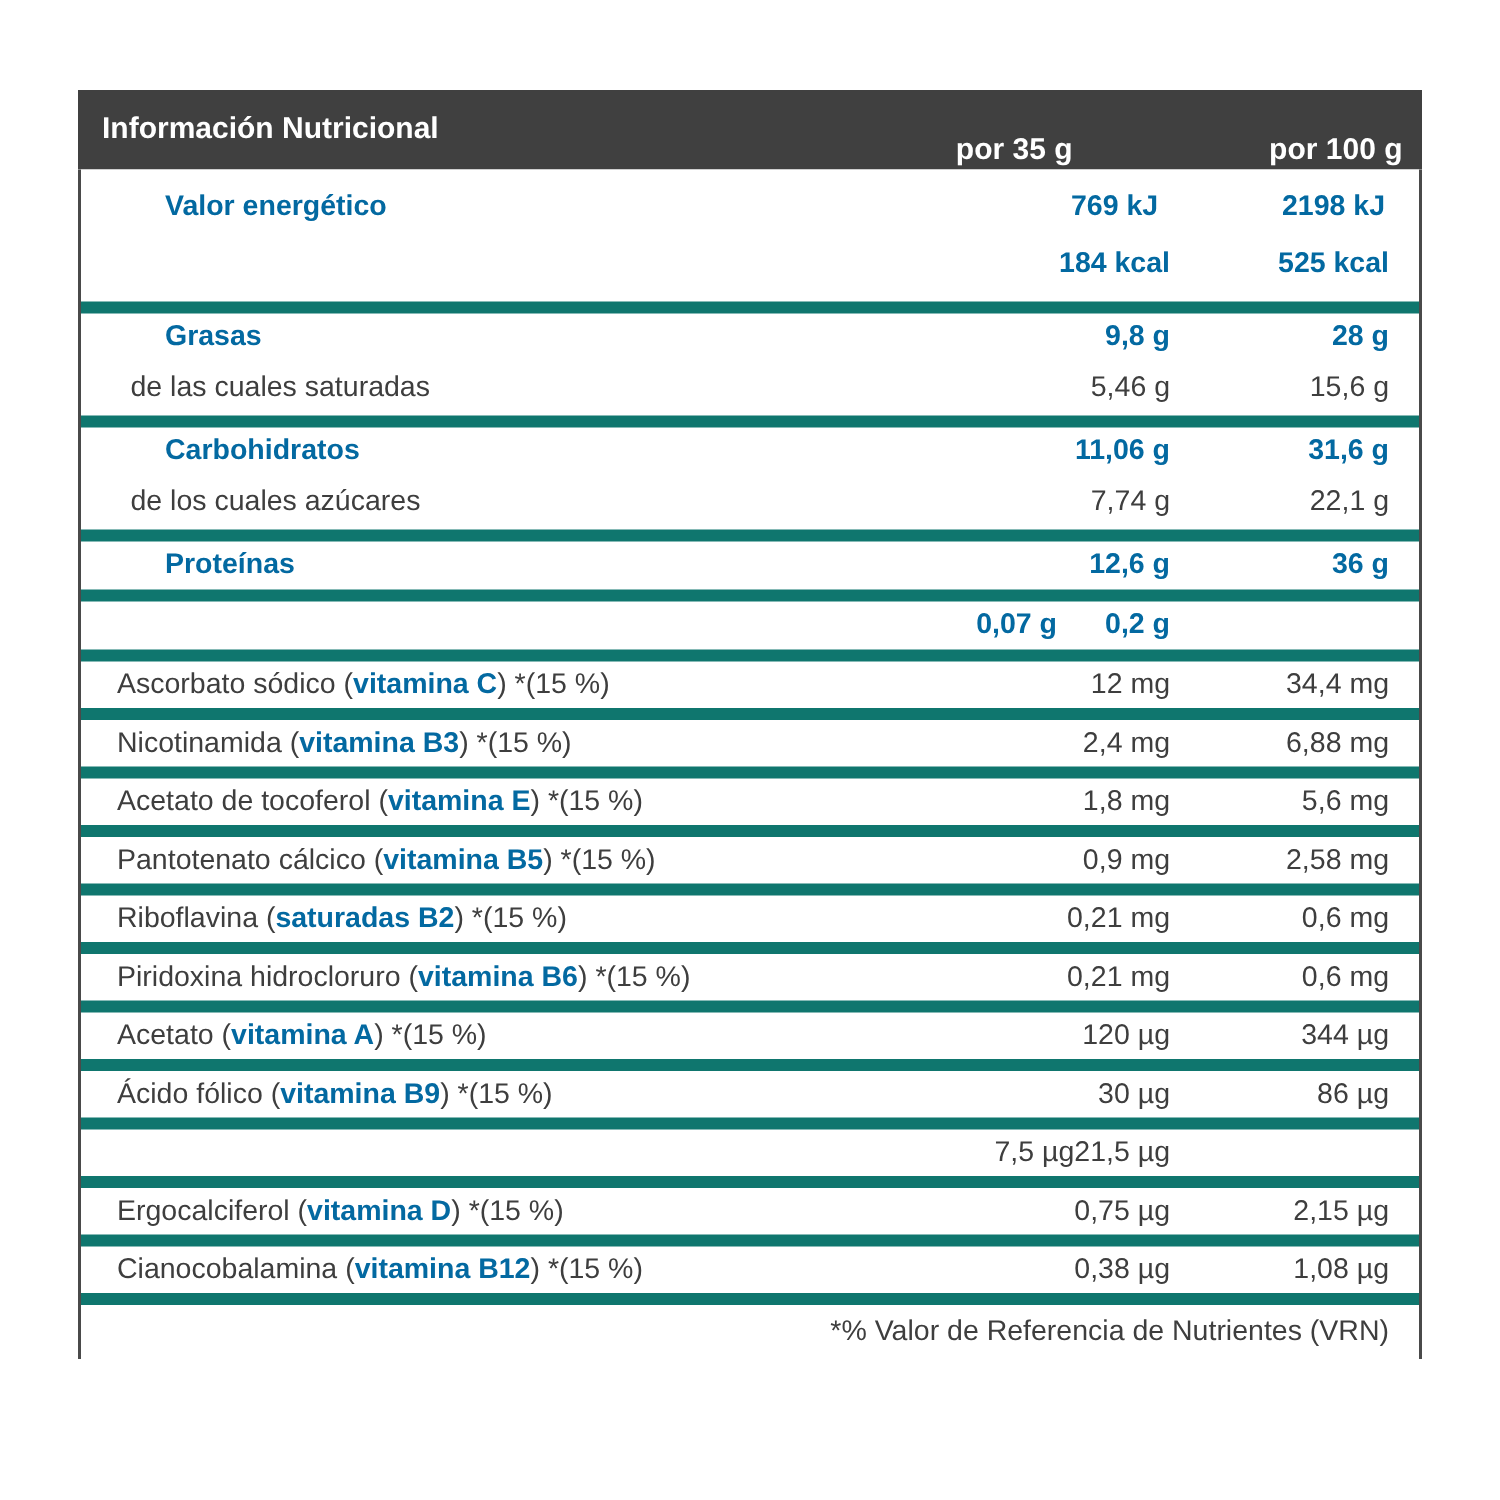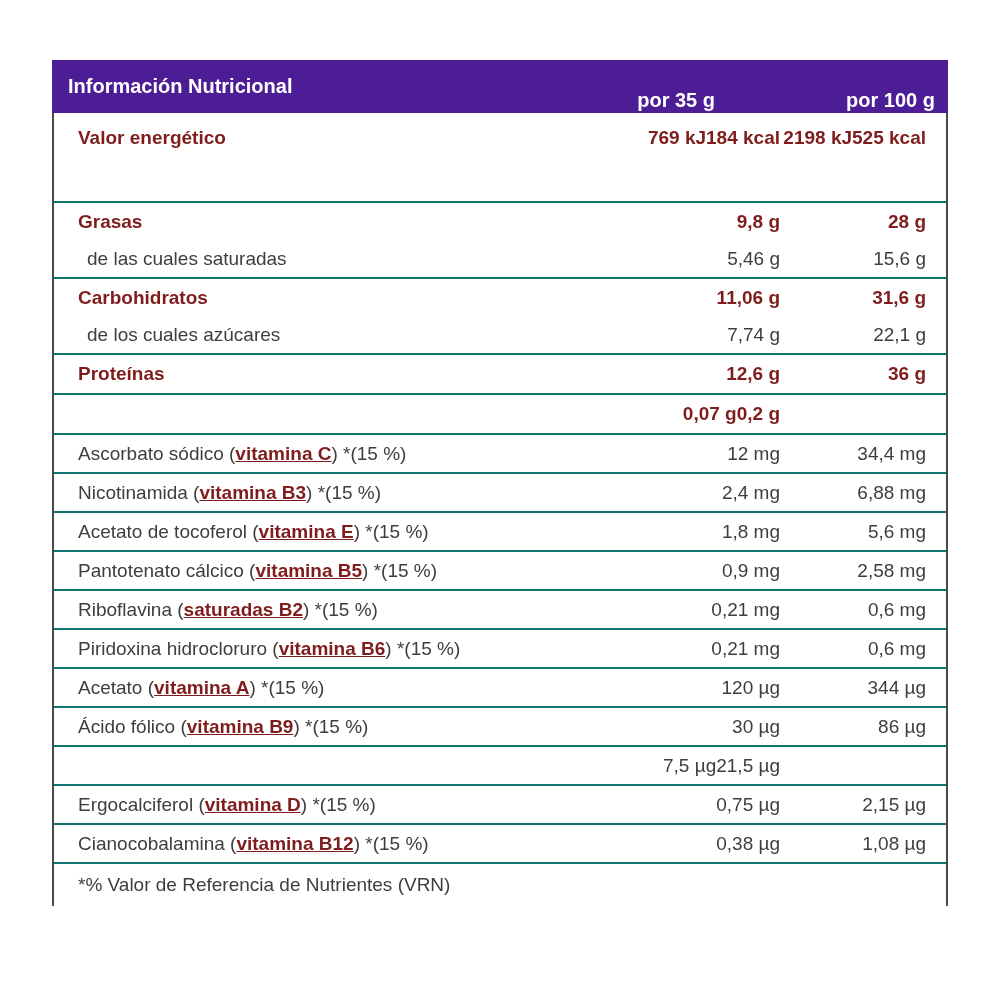--- a/index.html
+++ b/index.html
@@ -13,21 +13,21 @@
     color: #3e3e3e;
     overflow: hidden;
   }
   .ntable {
     position: absolute;
     left: 52px;
     top: 60px;
     width: 896px;
   }
   .thead {
-    background: #4c1d95;
+    background: #404040;
     color: #ffffff;
     height: 53px;
     display: grid;
     grid-template-columns: 1fr auto 220px;
     align-items: center;
     padding: 0 13px 0 16px;
     font-weight: bold;
     font-size: 20px;
   }
   .thead .hcol { justify-self: end; text-align: center; margin-top: 27px; }
@@ -37,31 +37,31 @@
     background: #ffffff;
     font-size: 19px;
   }
   .row {
     display: grid;
     grid-template-columns: 1fr auto 146px;
     align-items: center;
     padding: 0 20px 0 24px;
   }
   .row .val { justify-self: end; text-align: right; white-space: nowrap; }
-  .sep { border-top: 2px solid #0f766e; }
-  .b { font-weight: bold; color: #7f1d1d; }
+  .sep { border-top: 8px solid #0f766e; }
+  .b { font-weight: bold; color: #0369a1; margin-left: 32px; }
   .r-energy { min-height: 88px; align-items: start; padding-top: 6px; padding-bottom: 6px; }
   .r-energy .lbl, .r-energy .vstack span { line-height: 38px; }
-  .vstack { display: flex; flex-direction: row; justify-self: end; text-align: center; white-space: nowrap; }
+  .vstack { display: flex; flex-direction: column; justify-self: end; text-align: center; white-space: nowrap; }
   .r-main { min-height: 40px; }
   .r-sub  { min-height: 36px; }
   .r-sub .lbl { padding-left: 9px; }
   .r-vit  { min-height: 39px; }
-  .r-foot { min-height: 44px; grid-template-columns: 1fr; }
-  .lbl b { font-weight: bold; color: #7f1d1d; text-decoration: underline; }
+  .r-foot { min-height: 44px; grid-template-columns: 1fr; text-align: right; }
+  .lbl b { font-weight: bold; color: #0369a1; }
 </style>
 </head>
 <body>
 
 <div class="page">
   <div class="ntable">
 
     <div class="thead">
       <span class="title">Información Nutricional</span>
       <span class="hcol">por 35 g</span>

